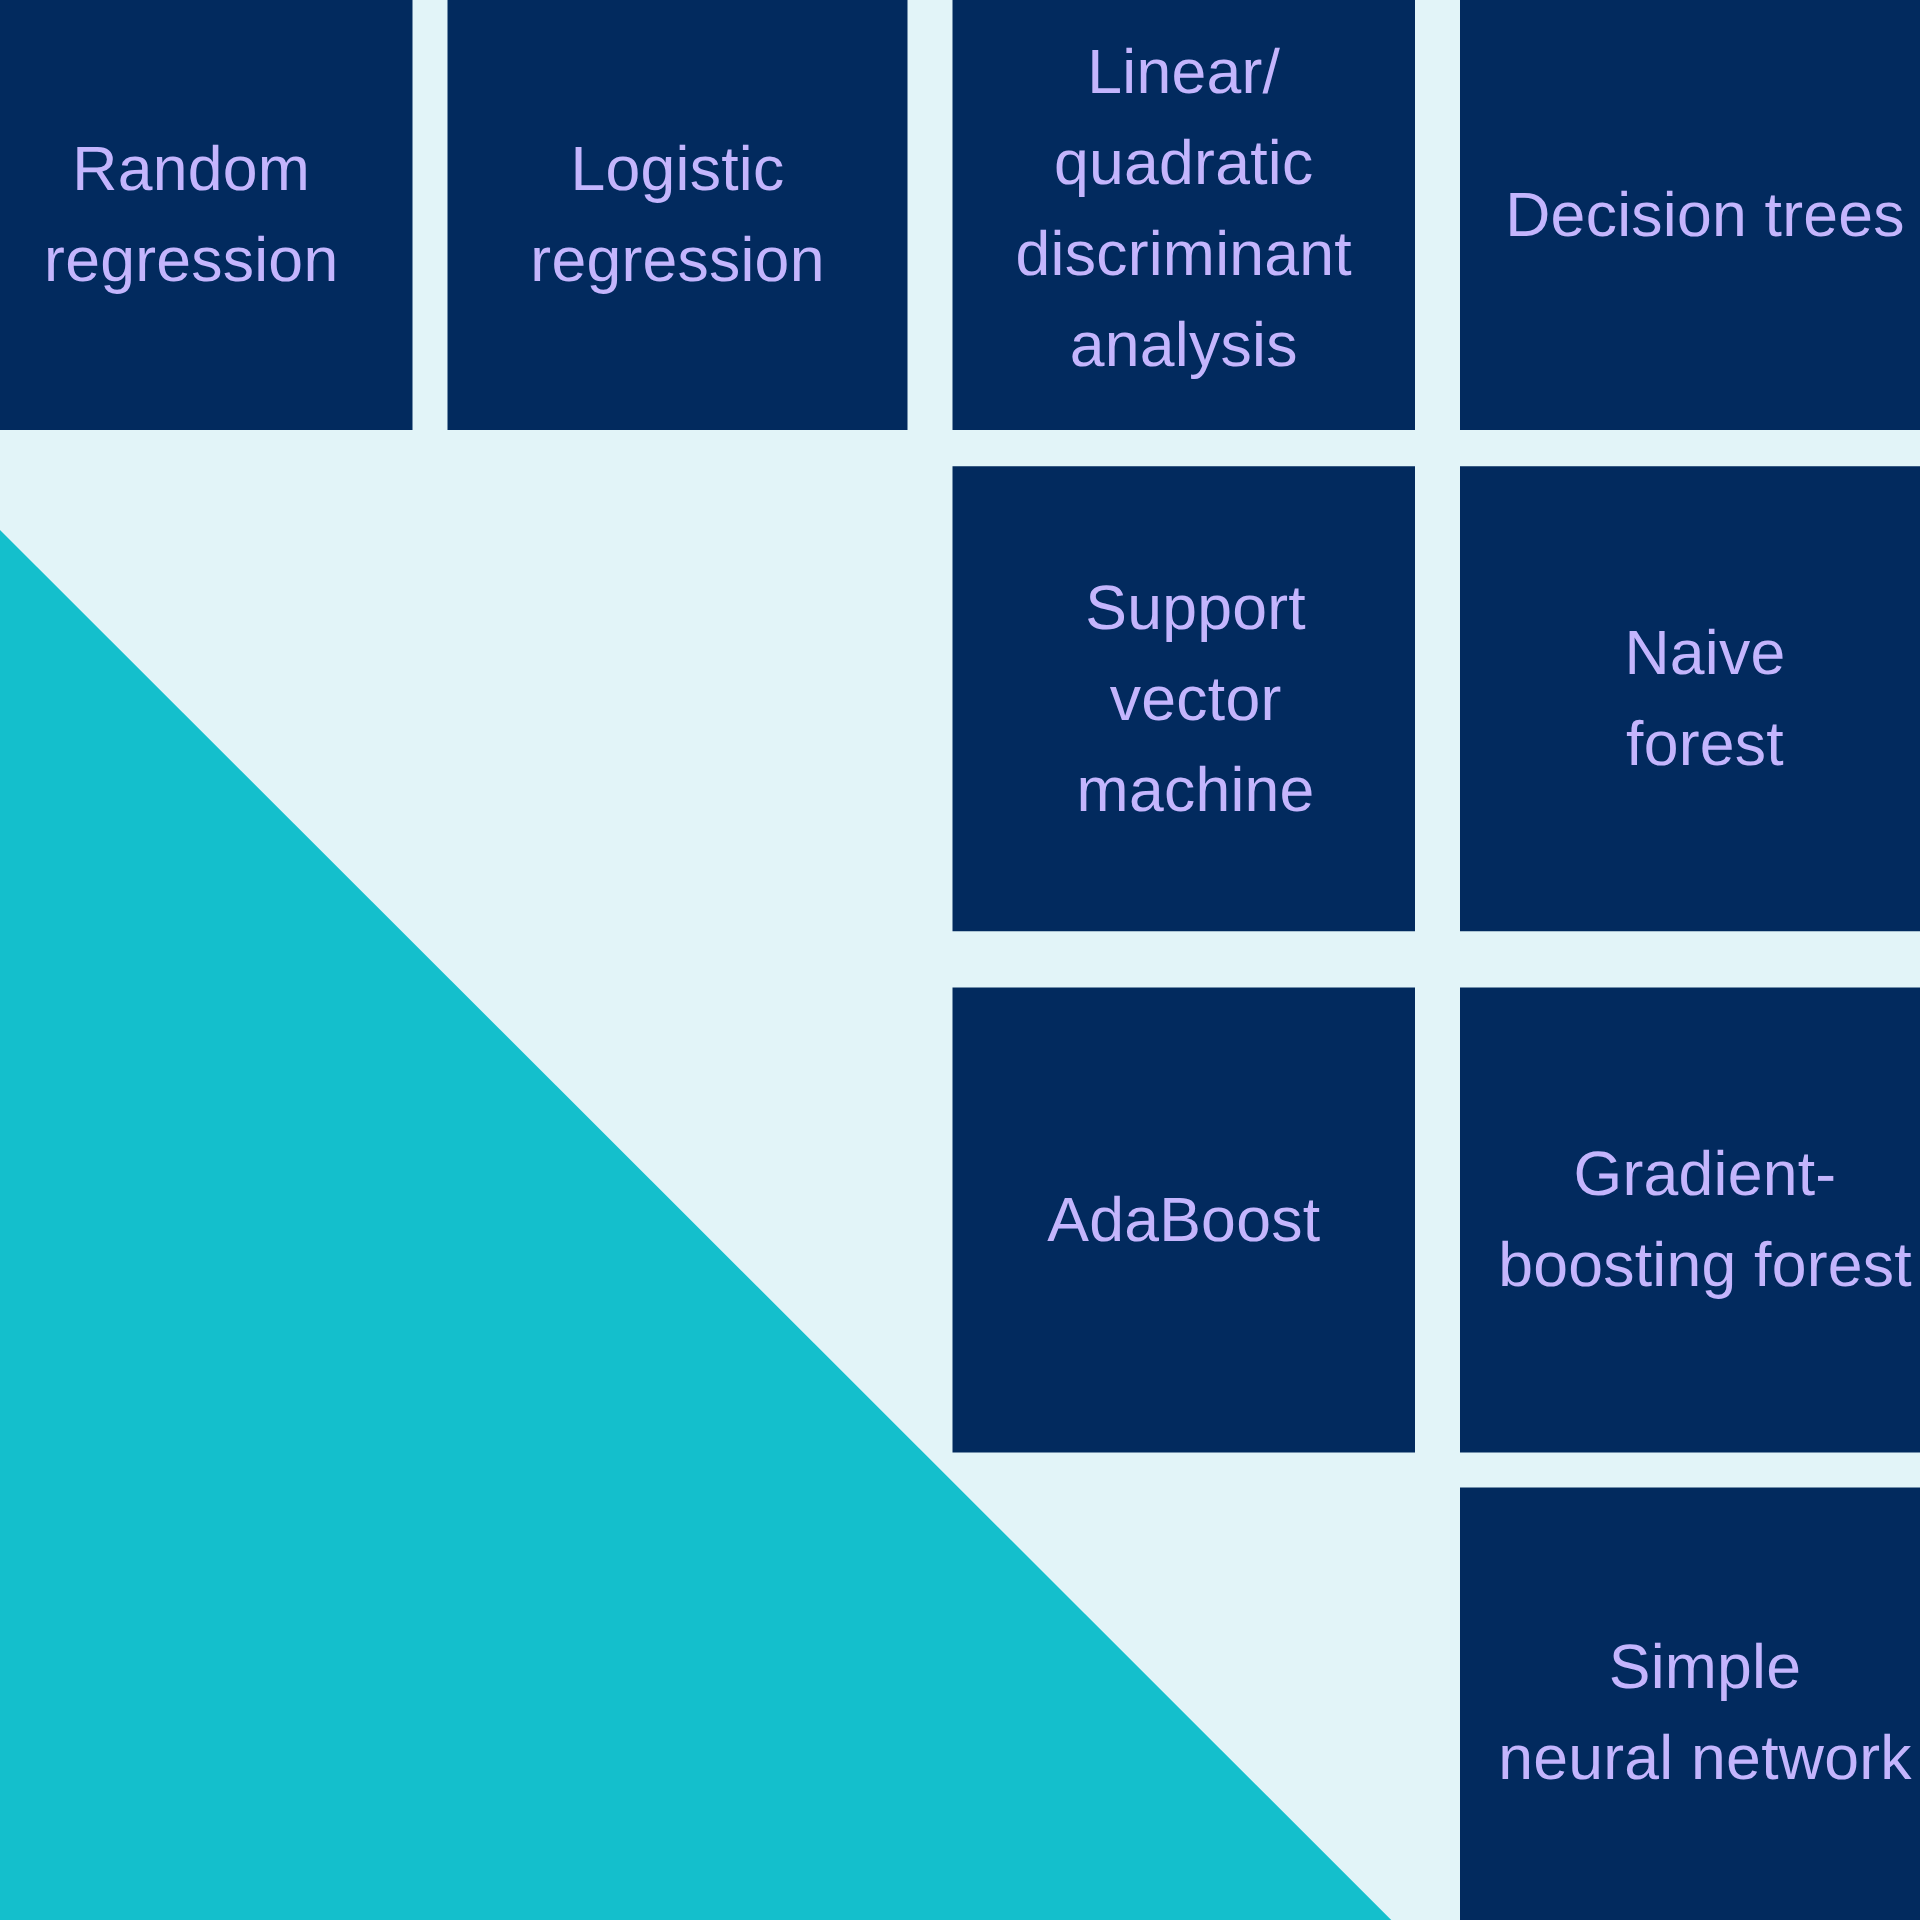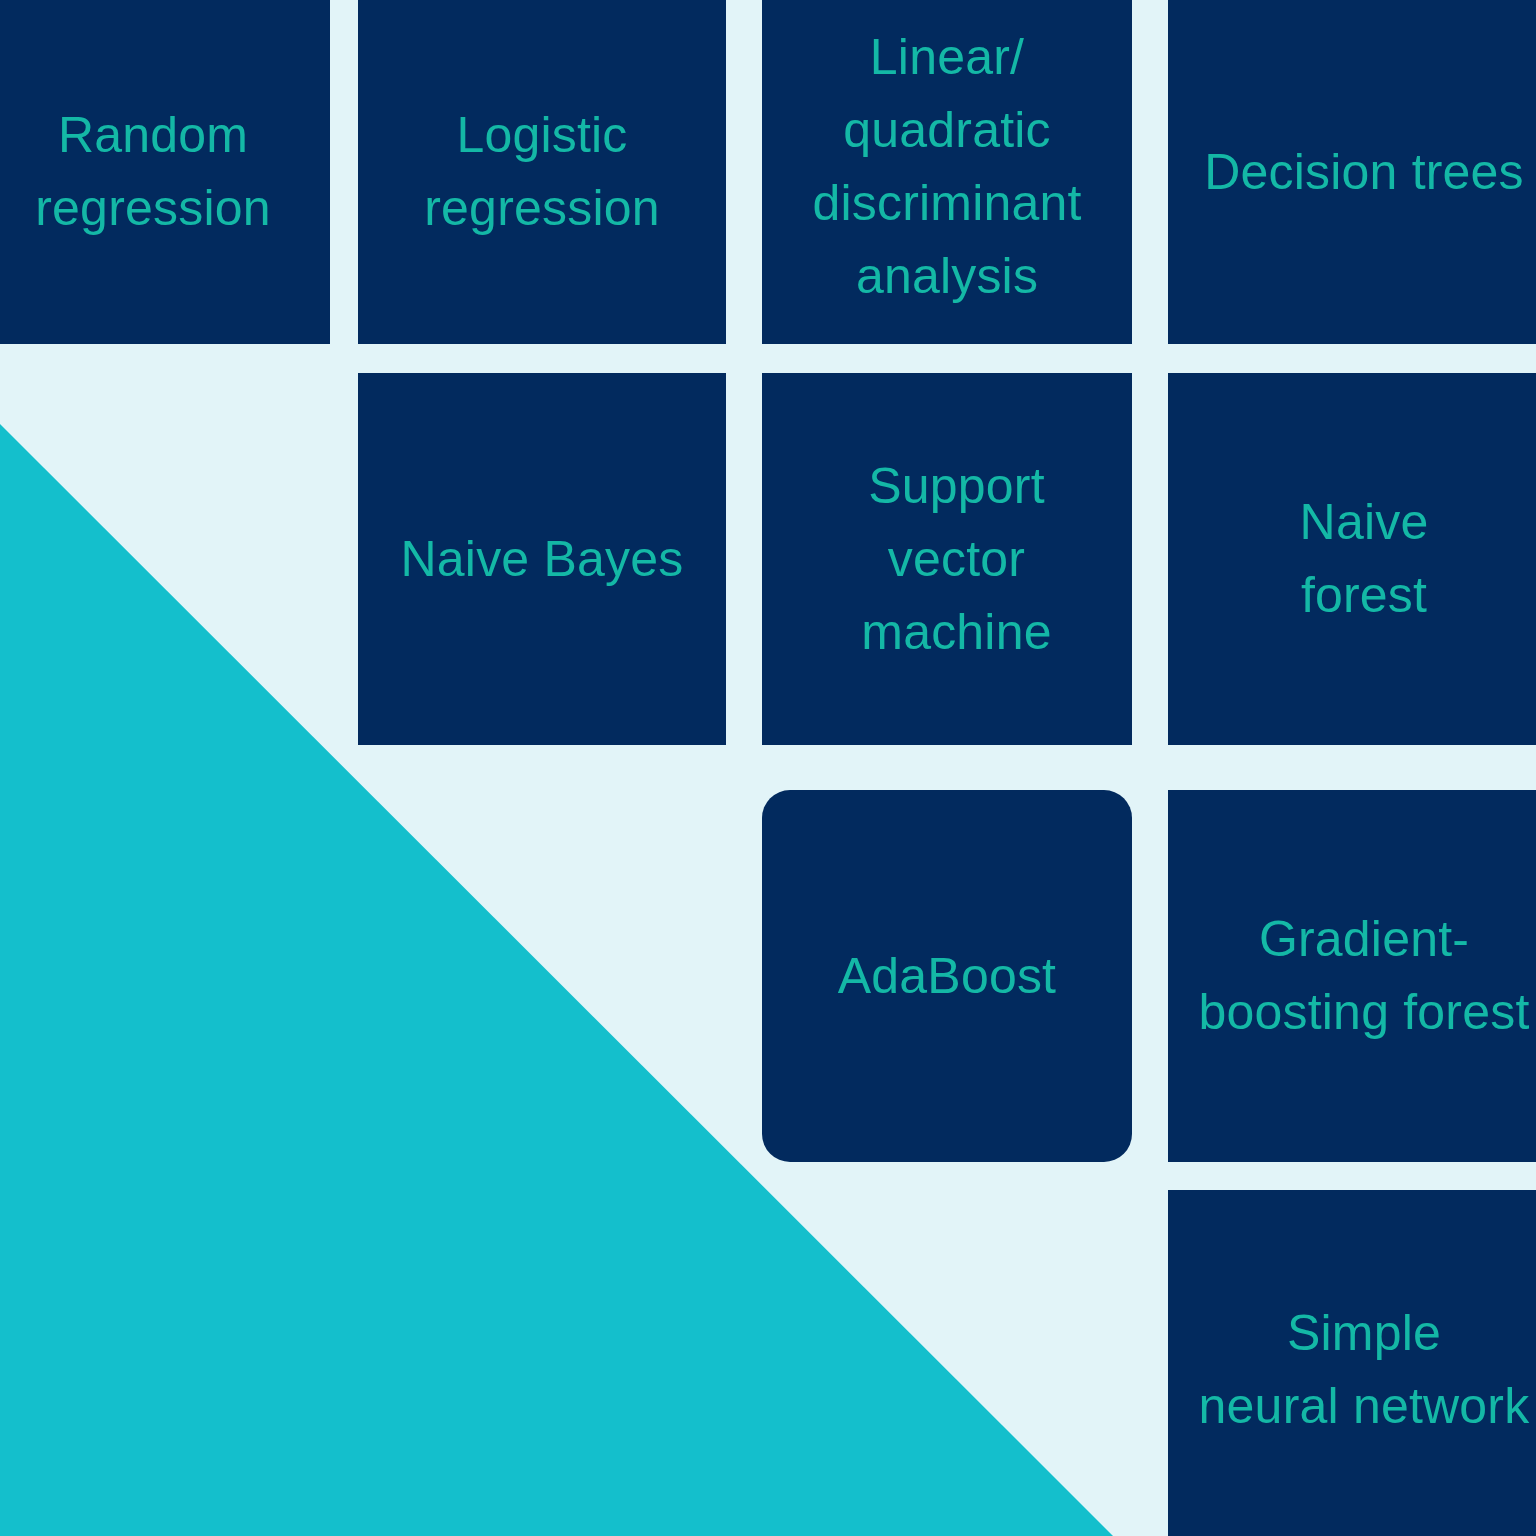--- a/index.html
+++ b/index.html
@@ -36,21 +36,21 @@
     text-align: center;
     box-sizing: border-box;
     padding: 4px 14px;
   }
   .tile-label {
     font-size: 50px;
     line-height: 1.46;
     font-weight: 400;
     letter-spacing: 0.2px;
     white-space: pre-line;
-    color: #14b8a6;
+    color: #c4b5fd;
   }
   
   .t-linear-regression      { left: -24px;  top: 0px;    width: 354px;  height: 344px; }
   .t-logistic-regression    { left: 358px;  top: 0px;    width: 368px;  height: 344px; }
   .t-lqda                   { left: 762px;  top: -10px;  width: 370px;  height: 354px; }
   .t-decision-tree          { left: 1168px; top: 0px;    width: 392px;  height: 344px; }
 
   .t-naive-bayes            { left: 358px;  top: 373px;  width: 368px;  height: 372px; }
   .t-svm                    { left: 762px;  top: 373px;  width: 370px;  height: 372px; padding-left: 33px; }
   .t-random-forest          { left: 1168px; top: 373px;  width: 392px;  height: 372px; }
@@ -83,35 +83,32 @@
     <span class="tile-label">Linear/
 quadratic
 discriminant
 analysis</span>
   </div>
 
   <div class="tile t-decision-tree" style="background: rgb(2, 42, 94); color: rgb(255, 255, 255);">
     <span class="tile-label">Decision trees</span>
   </div>
 
-  <div class="tile t-naive-bayes" style="background: rgb(2, 42, 94); color: rgb(255, 255, 255);">
-    <span class="tile-label">Naive Bayes</span>
-  </div>
 
   <div class="tile t-svm" style="background: rgb(2, 42, 94); color: rgb(255, 255, 255);">
     <span class="tile-label">Support
 vector machine</span>
   </div>
 
   <div class="tile t-random-forest" style="background: rgb(2, 42, 94); color: rgb(255, 255, 255);">
     <span class="tile-label">Naive
 forest</span>
   </div>
 
-  <div class="tile t-adaboost" style="background: rgb(2, 42, 94); color: rgb(255, 255, 255); border-radius: 28px;">
+  <div class="tile t-adaboost" style="background: rgb(2, 42, 94); color: rgb(255, 255, 255);">
     <span class="tile-label">AdaBoost</span>
   </div>
 
   <div class="tile t-gbt" style="background: rgb(2, 42, 94); color: rgb(255, 255, 255);">
     <span class="tile-label">Gradient-
 boosting forest</span>
   </div>
 
   <div class="tile t-simple-nn" style="background: rgb(2, 42, 94); color: rgb(255, 255, 255);">
     <span class="tile-label">Simple

